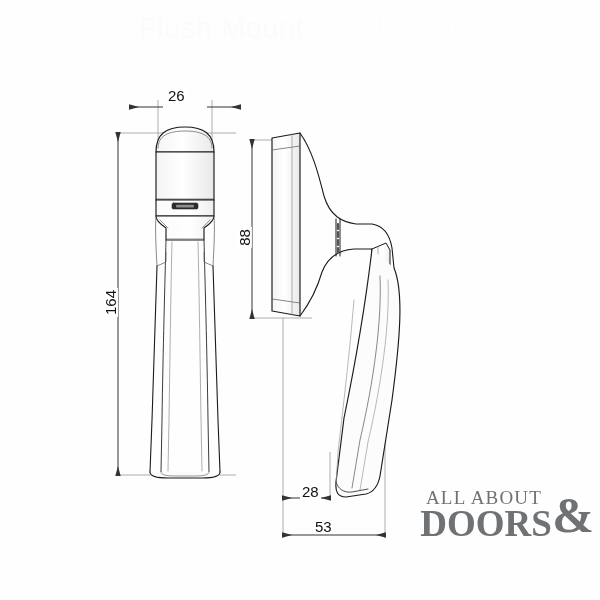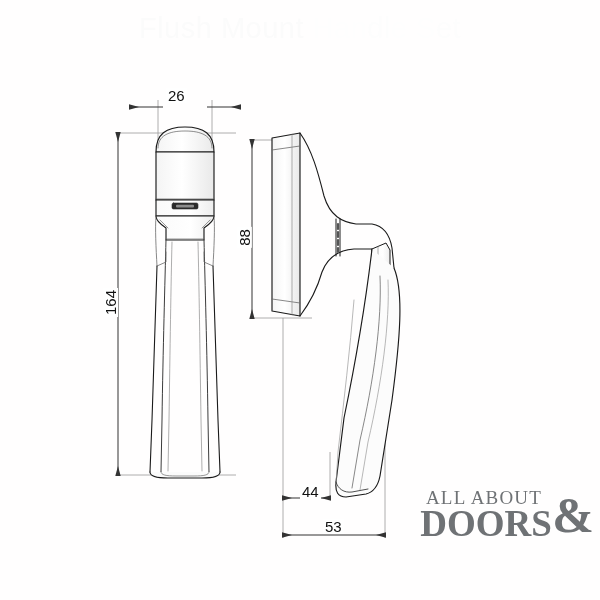--- a/index.html
+++ b/index.html
@@ -60,21 +60,21 @@
   }
   .dim-label.vertical {
     transform-origin: center center;
     transform: rotate(-90deg);
   }
 
   #dim-26  { left: 166px; top: 88px; }
   #dim-164 { left: 96px;  top: 295px; }
   #dim-88  { left: 234px; top: 230px; }
   #dim-28  { left: 300px; top: 484px; }
-  #dim-53  { left: 323px; top: 519px; }
+  #dim-53  { left: 313px; top: 519px; }
 
   
   #logo {
     position: absolute;
     left: 400px;
     top: 488px;
     width: 196px;
     text-align: center;
     user-select: none;
   }
@@ -245,21 +245,21 @@
       <path d="M388,280 C390,322 382,382 368,442 L360,490" stroke="#9a9a9a" stroke-width="0.7"></path>
       <path d="M354,300 C350,350 344,400 338,452 L336,484" stroke="#9a9a9a" stroke-width="0.7"></path>
 
       <path d="M336,482 C338,489 344,493 352,492 L368,489" stroke="#3c3c3c" stroke-width="0.9"></path>
     </g>
   </svg>
 
   <div id="dim-26" class="dim-label">26</div>
   <div id="dim-164" class="dim-label vertical">164</div>
   <div id="dim-88" class="dim-label vertical">88</div>
-  <div id="dim-28" class="dim-label">44</div>
+  <div id="dim-28" class="dim-label">28</div>
   <div id="dim-53" class="dim-label">53</div>
 
   <div id="logo">
     <div class="logo-line-1">ALL ABOUT</div>
     <div class="logo-line-2">DOORS</div>
     <div class="amp">&amp;</div>
   </div>
 
 </div>
 

